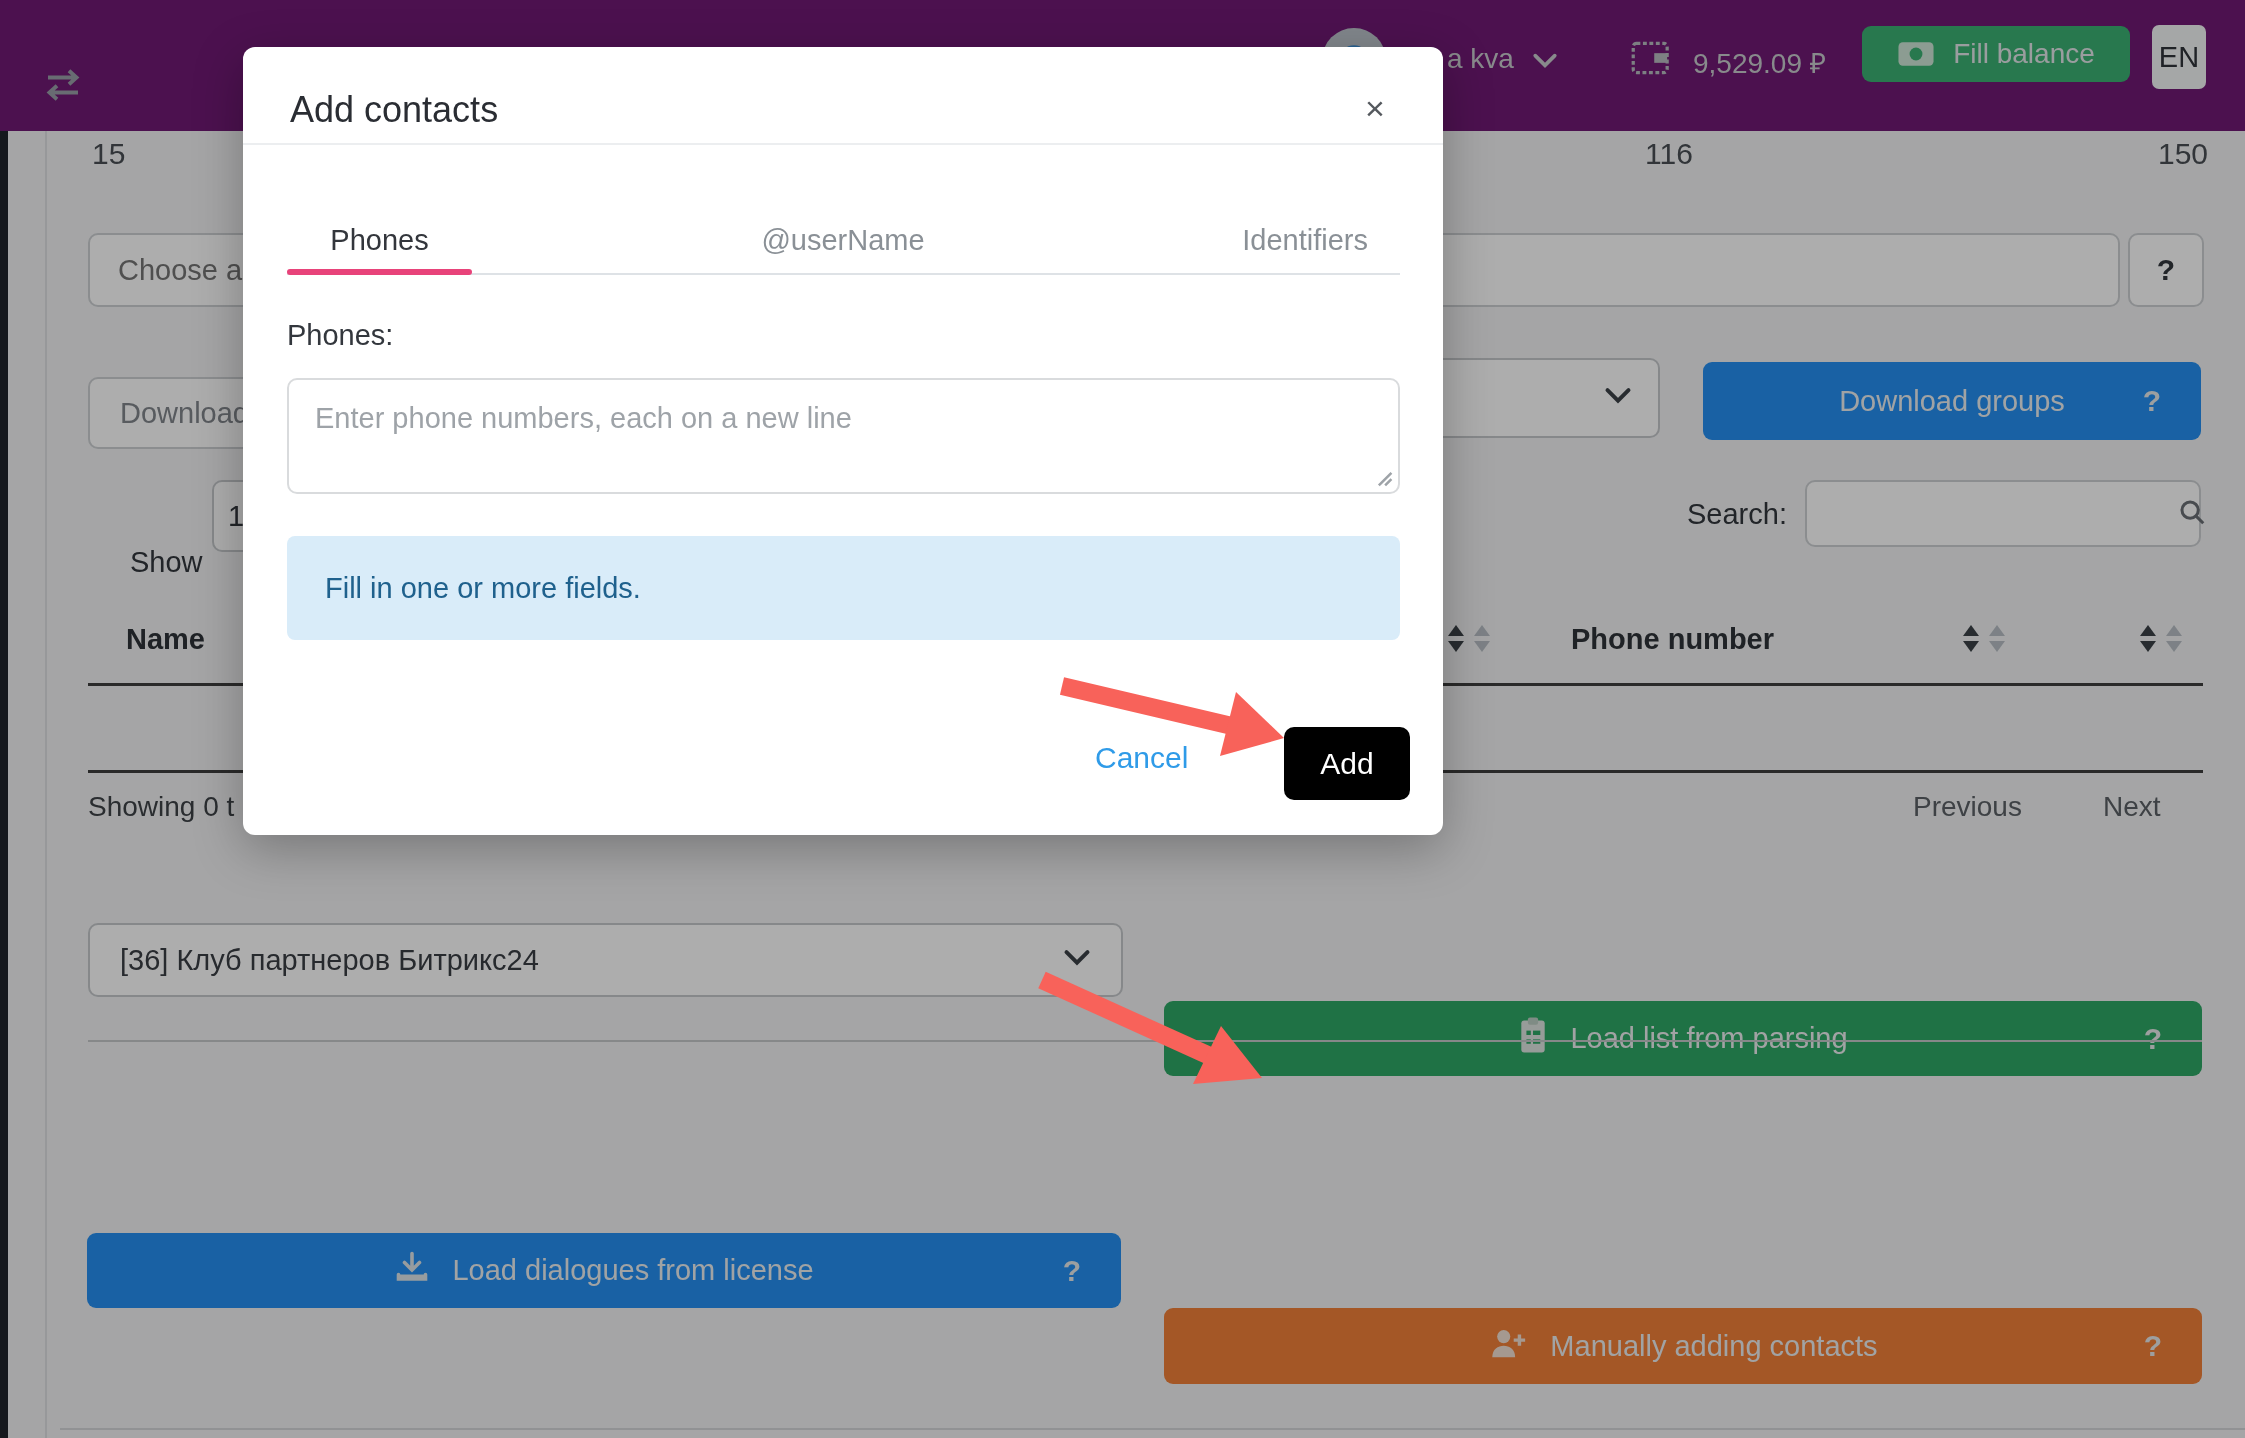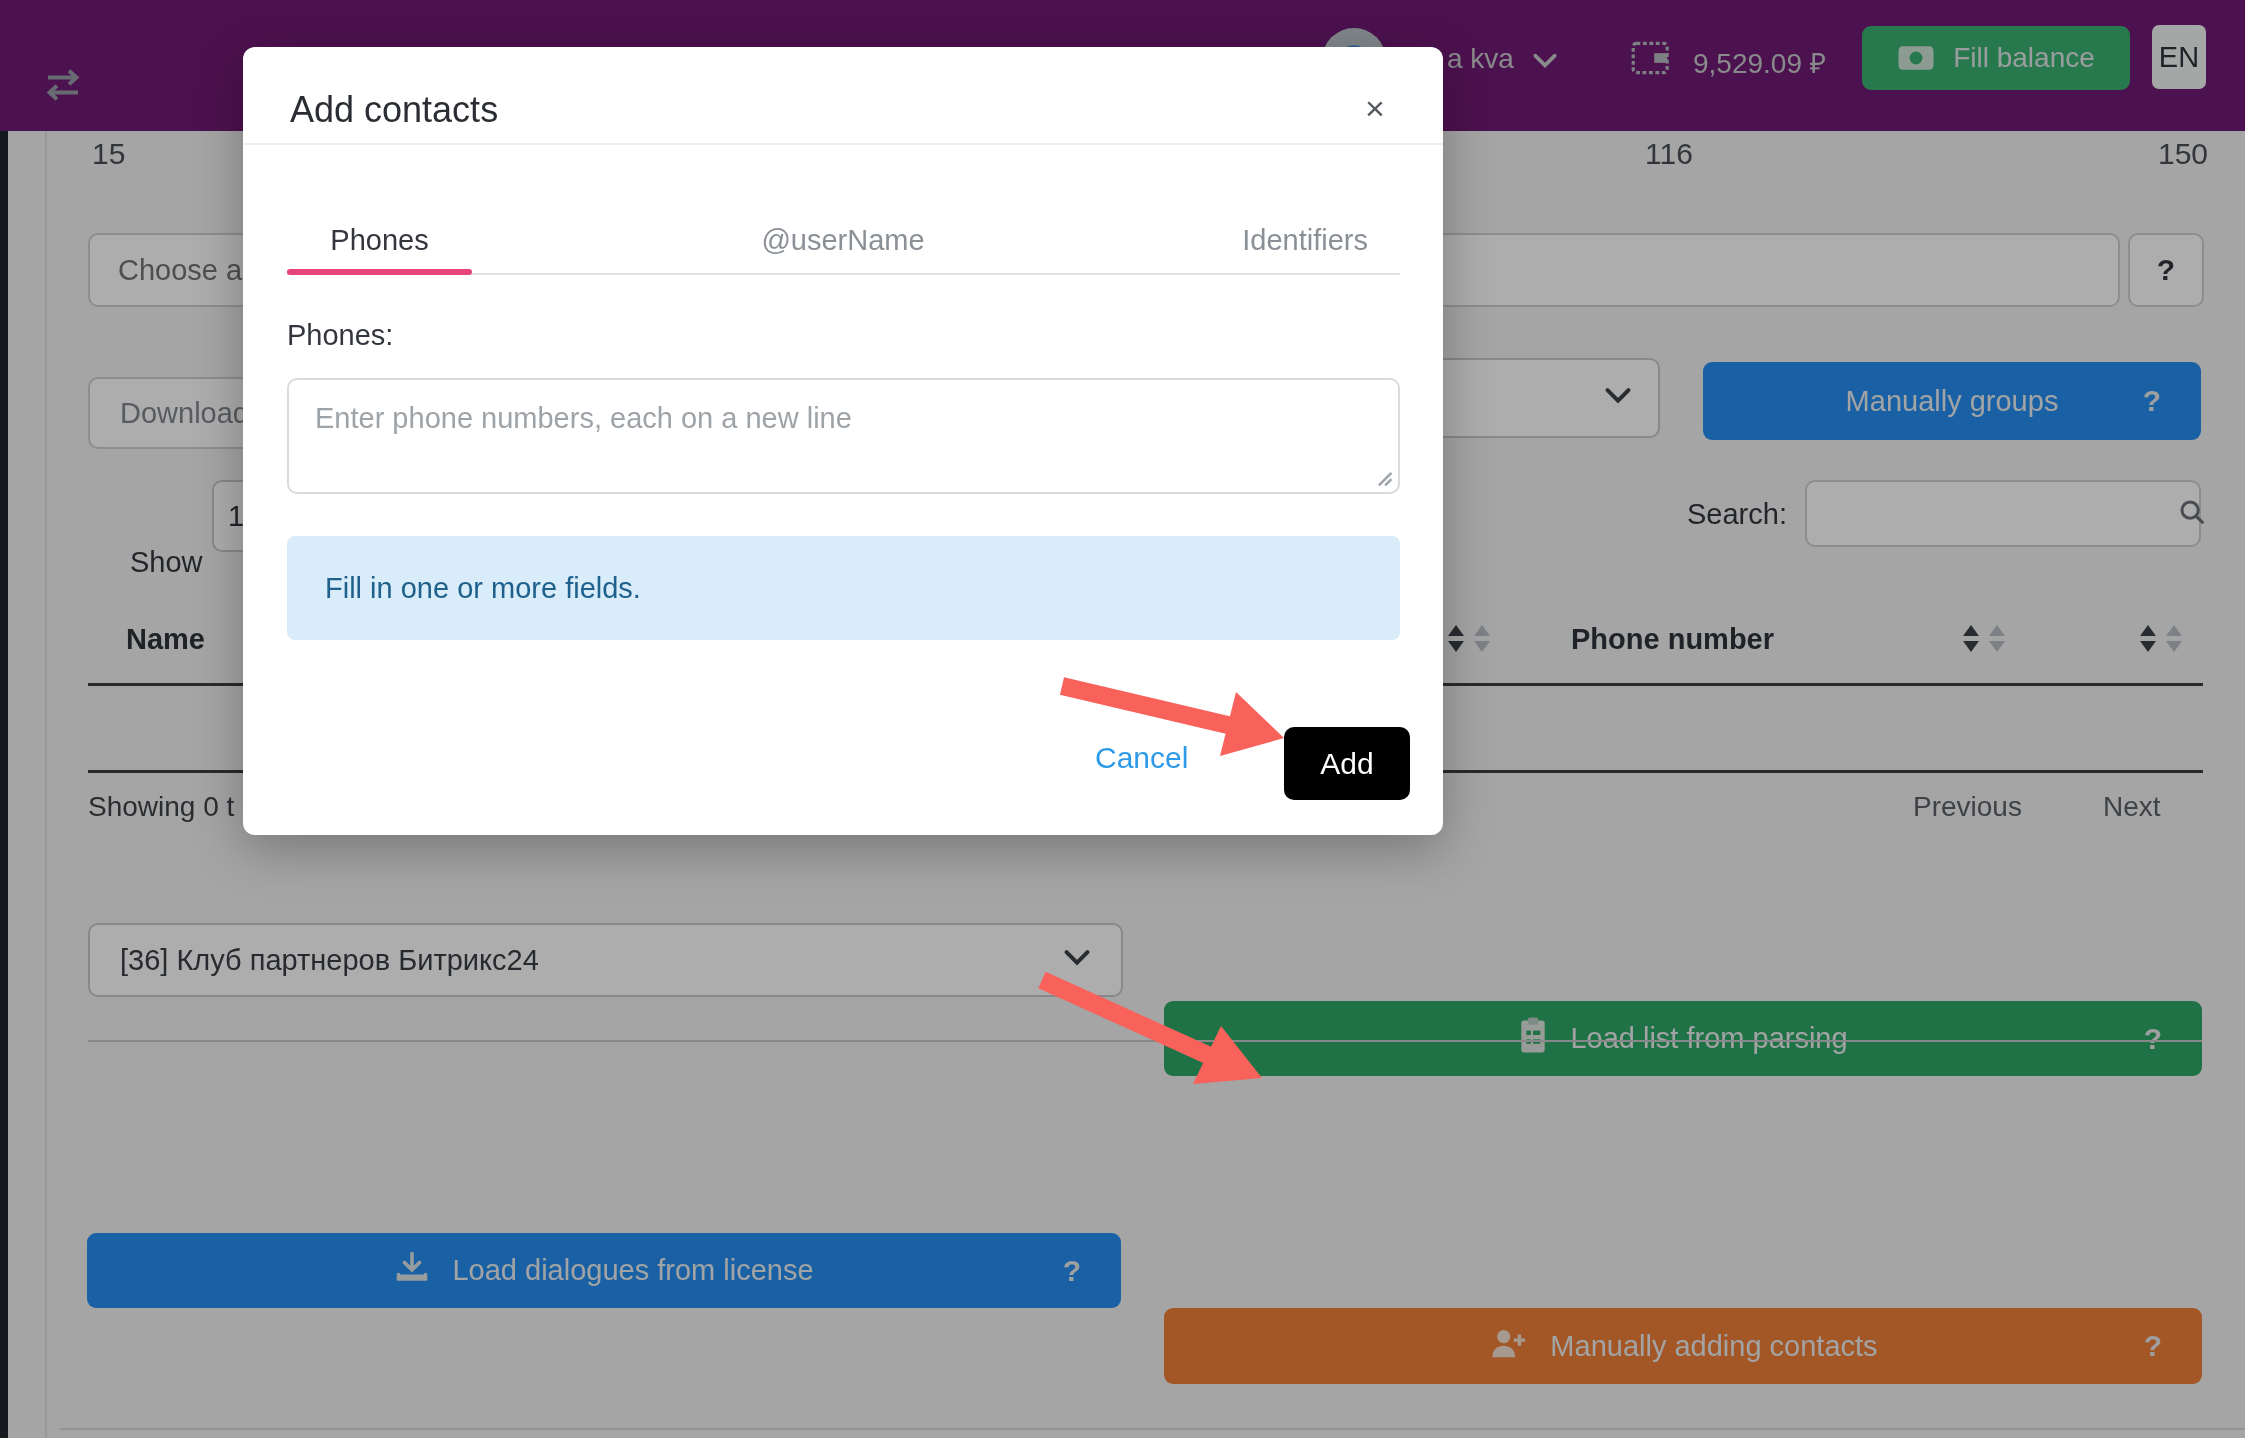--- a/index.html
+++ b/index.html
@@ -106,21 +106,21 @@
   </span>
 
   <span class="abs nav-icon" style="left:1630px; top:38px;">
     <svg width="42" height="40" viewBox="0 0 26 24" fill="none" stroke="#b9bdc1" stroke-width="2" stroke-dasharray="2.4 1.6">
       <rect x="2" y="3" width="21" height="18" rx="2"></rect>
       <rect x="15" y="9" width="8" height="6" fill="#b9bdc1" stroke="none"></rect>
     </svg>
   </span>
   <span class="abs nav-text" style="left:1693px; top:43px;">9,529.09 ₽</span>
 
-  <div class="abs btn-fill-balance" style="left:1862px; top:26px; width:268px; height:64px;">
+  <div class="abs btn-fill-balance" style="left:1862px; top:26px; width:268px; height:56px;">
     <svg width="38" height="28" viewBox="0 0 26 18">
       <rect x="1" y="1" width="24" height="16" rx="3" fill="#cfe6d8"></rect>
       <circle cx="13" cy="9" r="4.4" fill="#3bb273"></circle>
     </svg>
     <span>Fill balance</span>
   </div>
 
   <div class="abs btn-lang" style="left:2152px; top:25px; width:54px; height:64px;">EN</div>
 </div>
 
@@ -141,21 +141,21 @@
 <div class="abs select-box" style="left:1150px; top:358px; width:510px; height:80px; padding:0 26px;">
   <span class="chev" style="margin-left:auto;">
     <svg width="28" height="18" viewBox="0 0 24 14" fill="none" stroke="#3c4248" stroke-width="3.4" stroke-linecap="round">
         <path d="M3 2 L12 11 L21 2"></path>
       </svg>
   </span>
 </div>
 
 <button class="abs btn-solid blue" style="left:1703px; top:362px; width:498px; height:78px;">
   <span class="center-wrap">
-    <span>Manually groups</span>
+    <span>Download groups</span>
   </span>
   <span class="help-corner">?</span>
 </button>
 
 <span class="abs dark-label" style="left:130px; top:505px; font-size:29px;margin-top:41px;">Show</span>
 <div class="abs select-box" style="left:212px; top:480px; width:130px; height:72px; padding:0 14px;">
   <span style="font-size:29px; color:#33373d;">10</span>
 </div>
 
 <span class="abs dark-label" style="left:1687px; top:498px; font-size:29px;">Search:</span>

